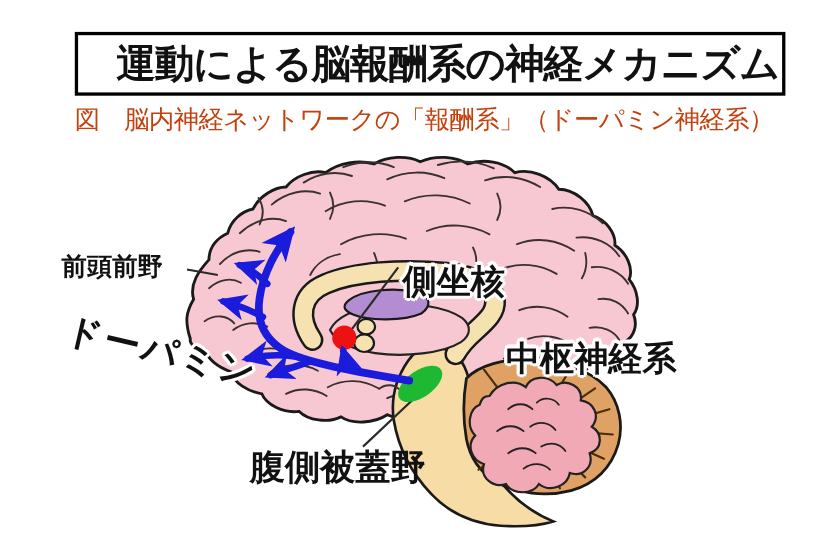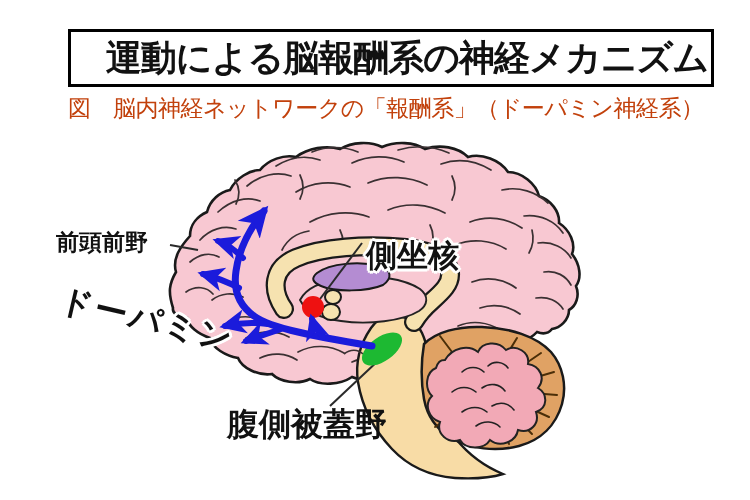--- a/index.html
+++ b/index.html
@@ -197,15 +197,16 @@
 
   <div id="title-box">
     <span>運動による脳報酬系の神経メカニズム</span>
   </div>
 
   <div id="caption" class="lbl">図　脳内神経ネットワークの「報酬系」（ドーパミン神経系）</div>
 
   <div id="lbl-prefrontal" class="lbl">前頭前野</div>
   <div id="lbl-nac" class="lbl outlined">側坐核</div>
   <div id="lbl-dopamine" class="lbl outlined">ドーパミン</div>
+  <div id="lbl-cns" class="lbl outlined">中枢神経系</div>
   <div id="lbl-vta" class="lbl">腹側被蓋野</div>
 
 </div>
 
 </body></html>

